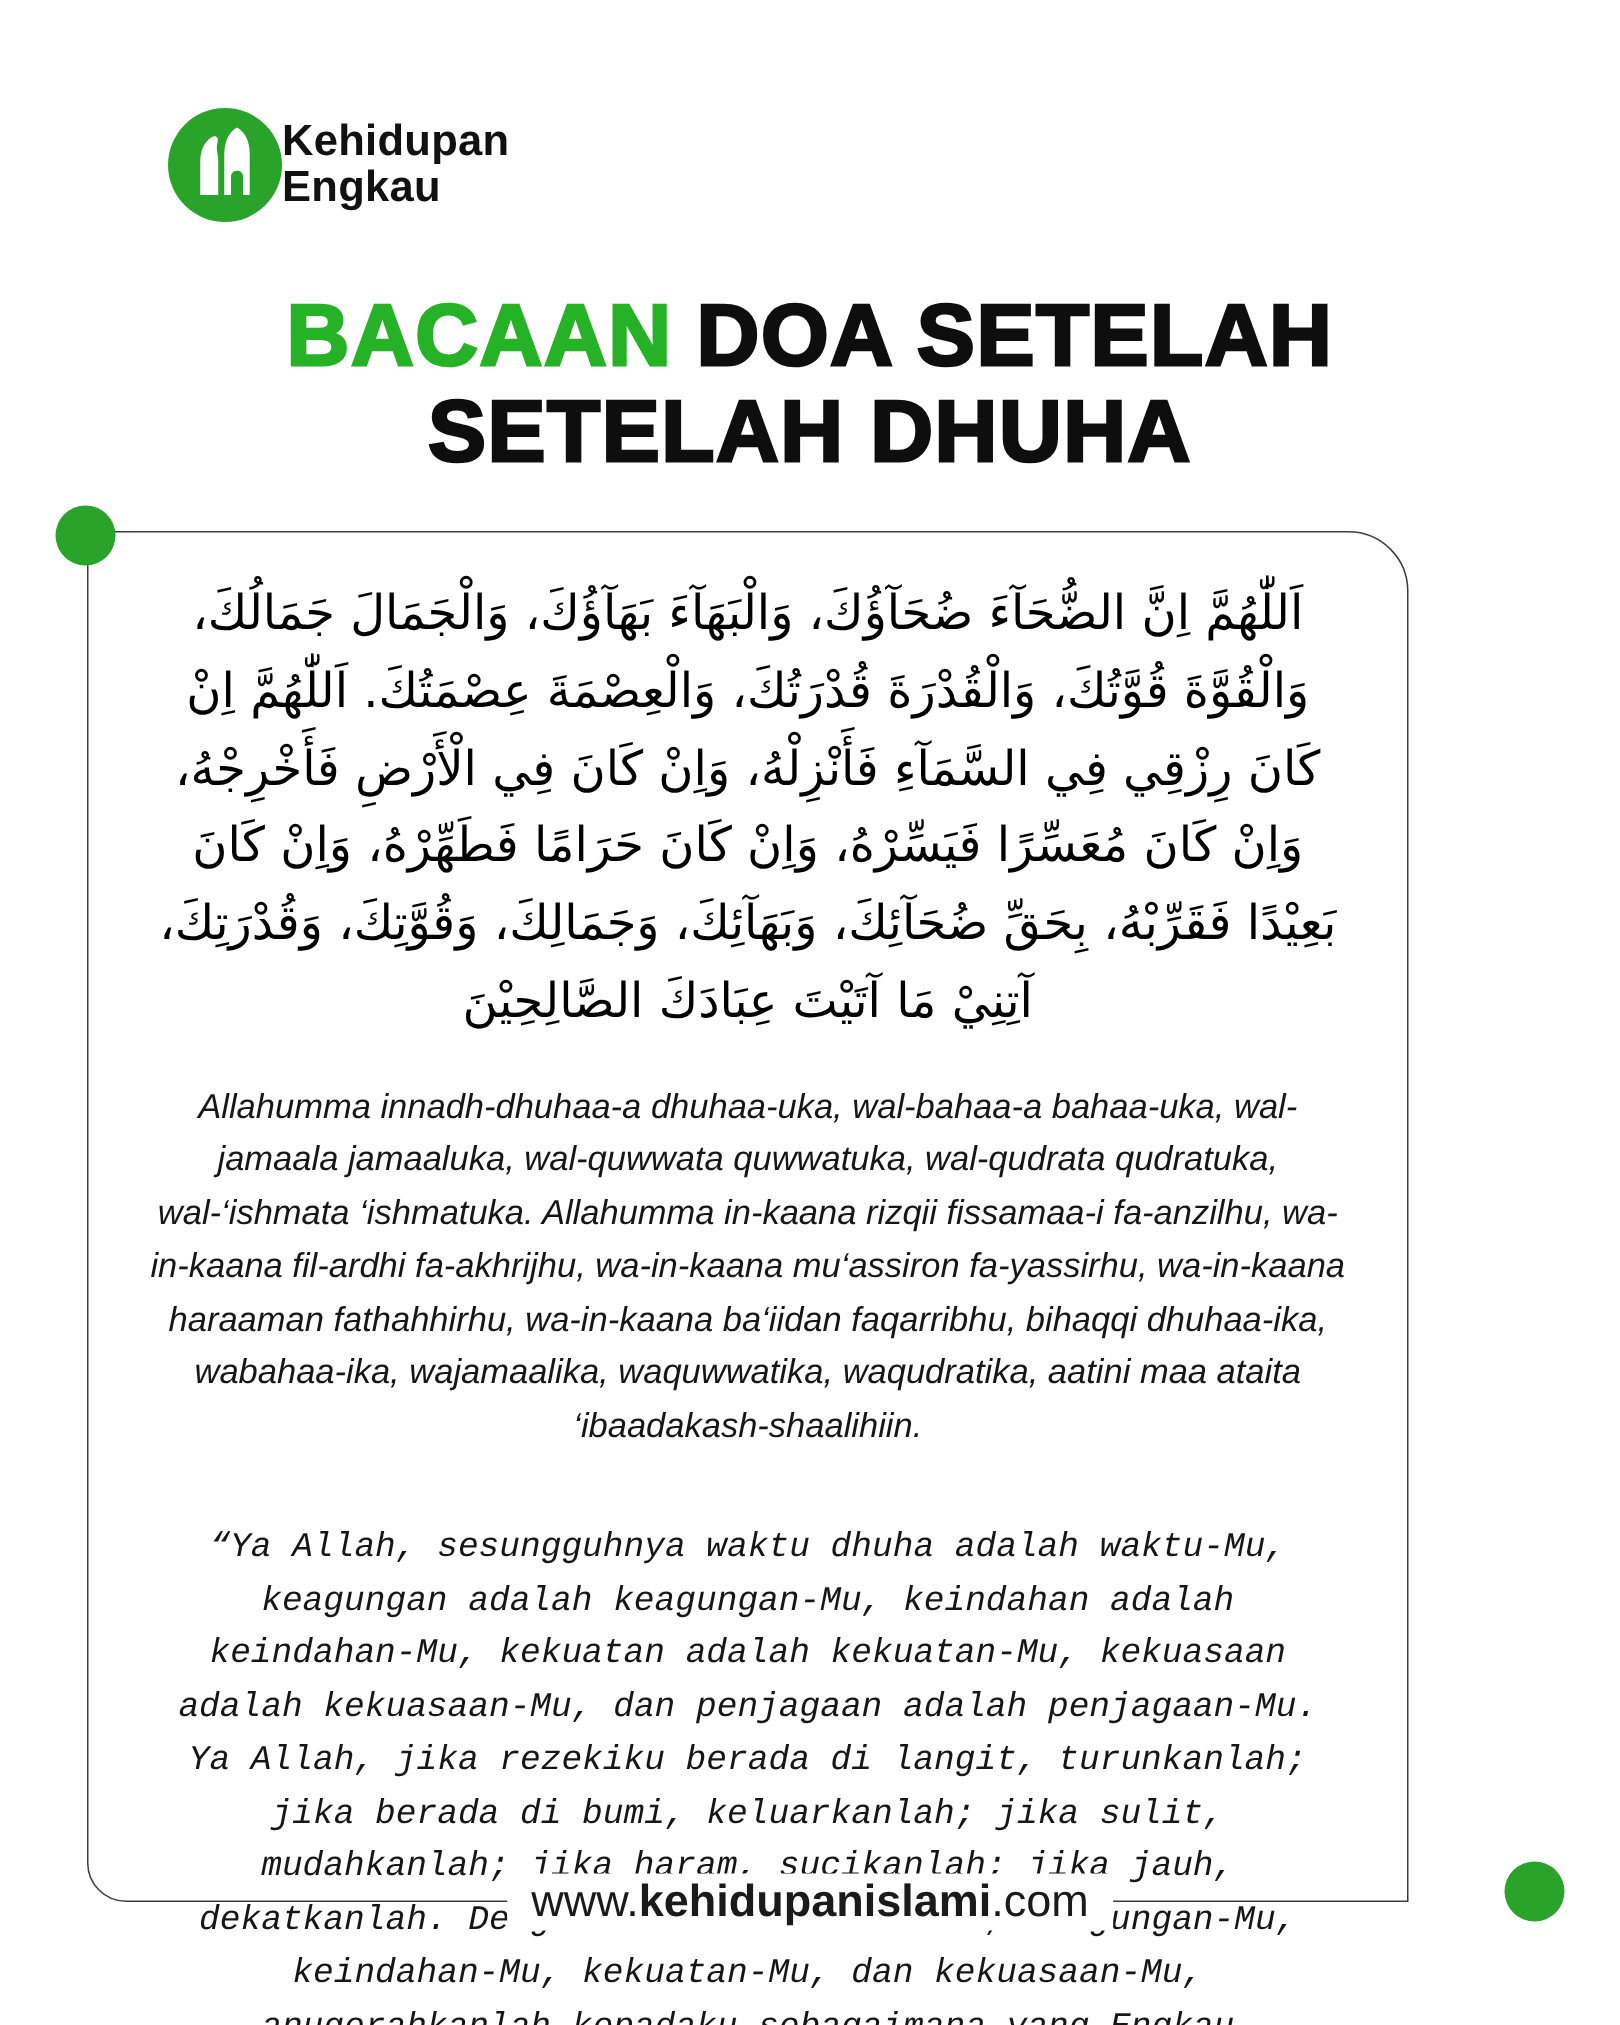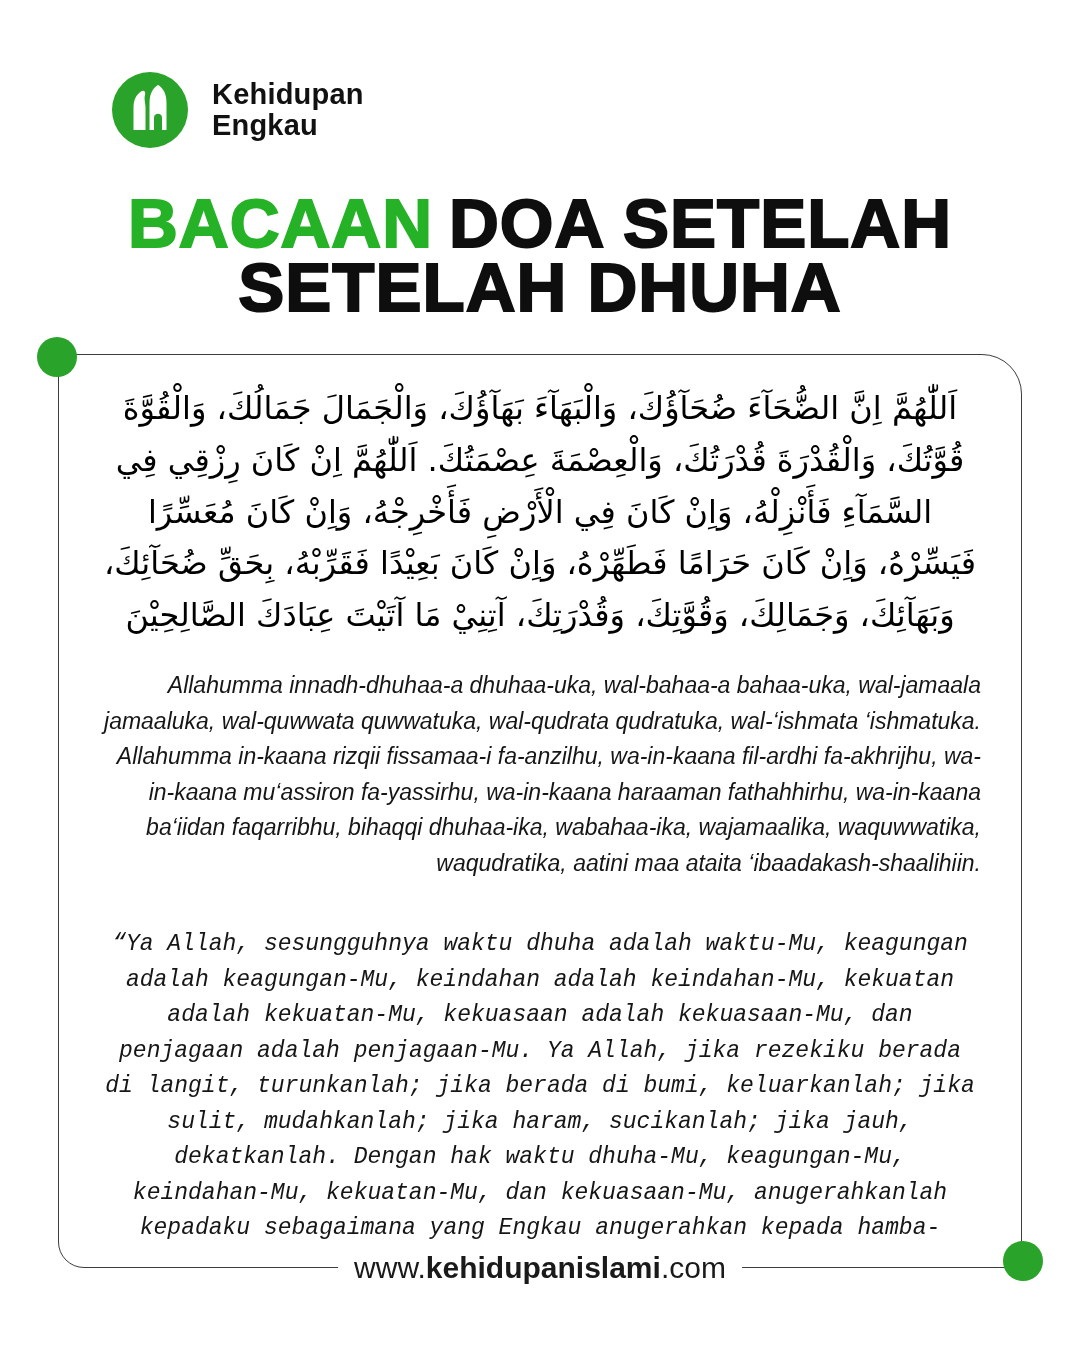--- a/index.html
+++ b/index.html
@@ -15,48 +15,48 @@
     background:var(--bg);
     position:relative;
     font-family:"Liberation Sans",sans-serif;
     color:var(--ink);
     overflow:hidden;
   }
 
   
   .brand{
     position:absolute;left:112px;top:72px;
-    display:flex;align-items:center;gap:24px;
+    display:flex;align-items:center;gap:0;
   }
   .brand-logo{width:76px;height:76px;display:block;}
   .brand-name{
     font-weight:bold;font-size:29px;line-height:31px;
     letter-spacing:.2px;color:#111;
   }
 
   
   .title{
     position:absolute;left:0;top:192px;width:1080px;
     text-align:center;
     font-weight:bold;
-    font-size:69px;line-height:64px;
+    font-size:58px;line-height:64px;
     letter-spacing:1px;
     color:#0e0e0e;
     -webkit-text-stroke:2px currentColor;
   }
   .title .hl{
     color:var(--green_title);
     -webkit-text-stroke:2px var(--green_title);
     margin-right:16px;
   }
 
   
   .card{
     position:absolute;left:58px;top:354px;
-    width:964px;height:914px;
+    width:881px;height:914px;
     border:1.5px solid var(--border);
     border-radius:0 40px 0 26px;
     box-sizing:border-box;
     padding:28px 40px 0 40px;
     background:var(--bg);
   }
   .dot{
     position:absolute;width:40px;height:40px;border-radius:50%;
     background:var(--green_logo);
   }
@@ -69,21 +69,21 @@
     font-family:"DejaVu Sans",sans-serif;
     font-size:32px;line-height:1.62;
     color:#000;
   }
   .latin{
     text-align:center;
     font-style:italic;
     font-size:23px;line-height:35.5px;
     color:#161616;
   }
-  .translit{margin-top:26px;text-align:right;}
+  .translit{margin-top:26px;}
   .translation{margin-top:46px;font-family:Liberation Mono, monospace;}
 
   
   .footer{
     position:absolute;left:50%;top:1268px;
     transform:translate(-50%,-50%);
     background:var(--bg);
     padding:2px 16px;
     font-size:30px;
     white-space:nowrap;

